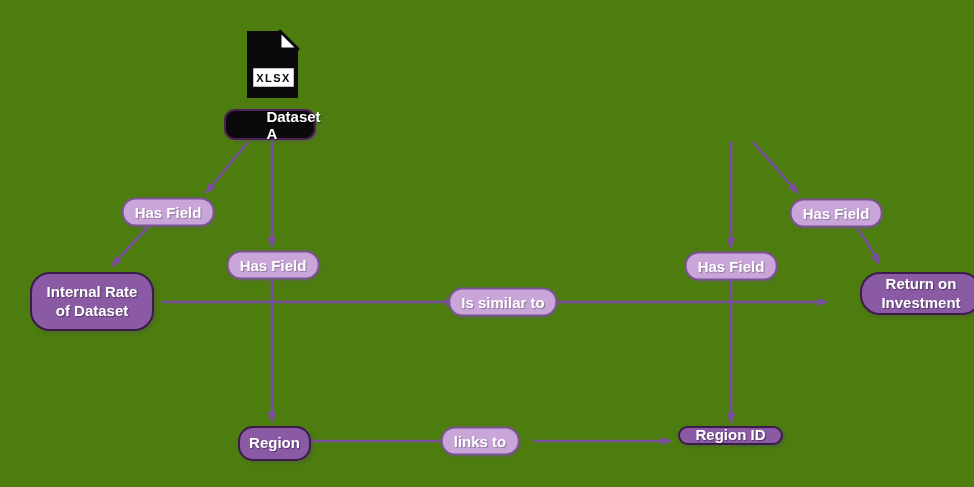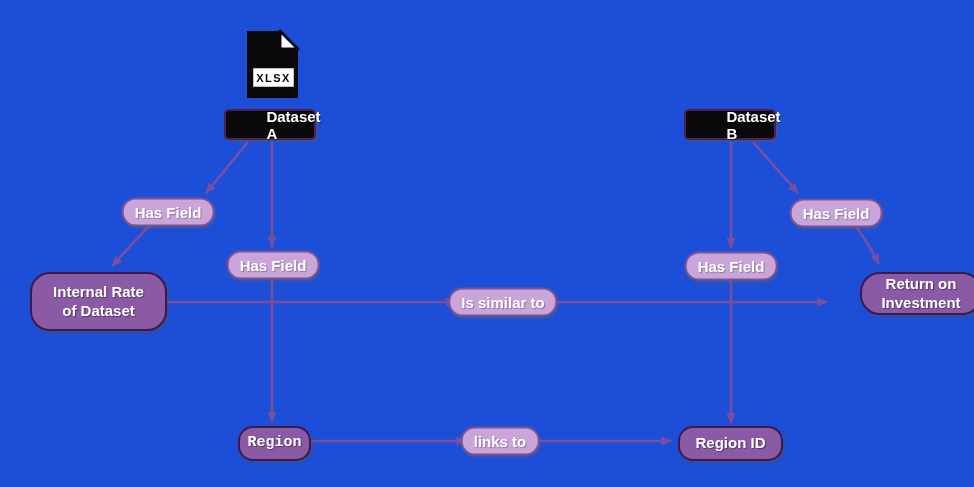--- a/index.html
+++ b/index.html
@@ -5,38 +5,38 @@
   html, body {
     margin: 0;
     padding: 0;
     background: #ffffff;
     font-family: "Liberation Sans", sans-serif;
   }
   .canvas {
     position: relative;
     width: 974px;
     height: 487px;
-    background: #1d4ed8;
+    background: #4d7c0f;
     overflow: hidden;
   }
   svg.edges {
     position: absolute;
     left: 0; top: 0;
     width: 974px; height: 487px;
   }
   .file-icon {
     position: absolute;
     pointer-events: none;
   }
   .dataset-box {
     position: absolute;
     box-sizing: border-box;
     background: #0b090c;
     border: 2px solid #4b2155;
-    border-radius: 5px;
+    border-radius: 11px;
     color: #ffffff;
     font-weight: bold;
     font-size: 15px;
     display: flex;
     align-items: center;
     justify-content: center;
     text-shadow: 1px 1px 1px rgba(0,0,0,0.5);
     box-shadow: 2px 2px 2px rgba(90,90,90,0.45);
     padding-left: 47px;
   }
@@ -122,42 +122,39 @@
       <rect x="8" y="38" width="43" height="21" fill="#ffffff" stroke="#0b090c" stroke-width="2.5"></rect>
       <text class="icon-label-text" x="29.5" y="53" text-anchor="middle">XLSX</text>
     </svg>
   </div>
 
 
   <div class="dataset-box" style="left:224px; top:109px; width:92px; height:31px;">
     <span>Dataset A</span>
   </div>
 
-  <div class="dataset-box" style="left:684px; top:109px; width:92px; height:31px;">
-    <span>Dataset B</span>
-  </div>
 
-  <div class="field-node rad-lg" style="left:30px; top:272px; width:137px; height:59px;">
+  <div class="field-node rad-lg" style="left:30px; top:272px; width:124px; height:59px;">
     <span>Internal Rate</span>
     <span>of Dataset</span>
   </div>
 
   <div class="field-node rad-lg" style="left:833px; top:272px; width:122px; height:43px;margin-left:27px;">
     <span>Return on</span>
     <span>Investment</span>
   </div>
 
-  <div class="field-node rad-md" style="left:238px; top:426px; width:73px; height:35px;font-family:Liberation Mono, monospace;">
+  <div class="field-node rad-md" style="left:238px; top:426px; width:73px; height:35px;">
     <span>Region</span>
   </div>
 
-  <div class="field-node rad-md" style="left:678px; top:426px; width:105px; height:35px;">
+  <div class="field-node rad-md" style="left:678px; top:426px; width:105px; height:19px;">
     <span>Region ID</span>
   </div>
 
   <div class="edge-pill" style="left:168px; top:212px;">Has Field</div>
   <div class="edge-pill" style="left:273px; top:265px;">Has Field</div>
   <div class="edge-pill" style="left:731px; top:266px;">Has Field</div>
   <div class="edge-pill" style="left:836px; top:213px;">Has Field</div>
   <div class="edge-pill" style="left:503px; top:302px;text-align:right;">Is similar to</div>
-  <div class="edge-pill" style="left:500px; top:441px;">links to</div>
+  <div class="edge-pill" style="left:480px; top:441px;">links to</div>
 
 </div>
 
 </body></html>

